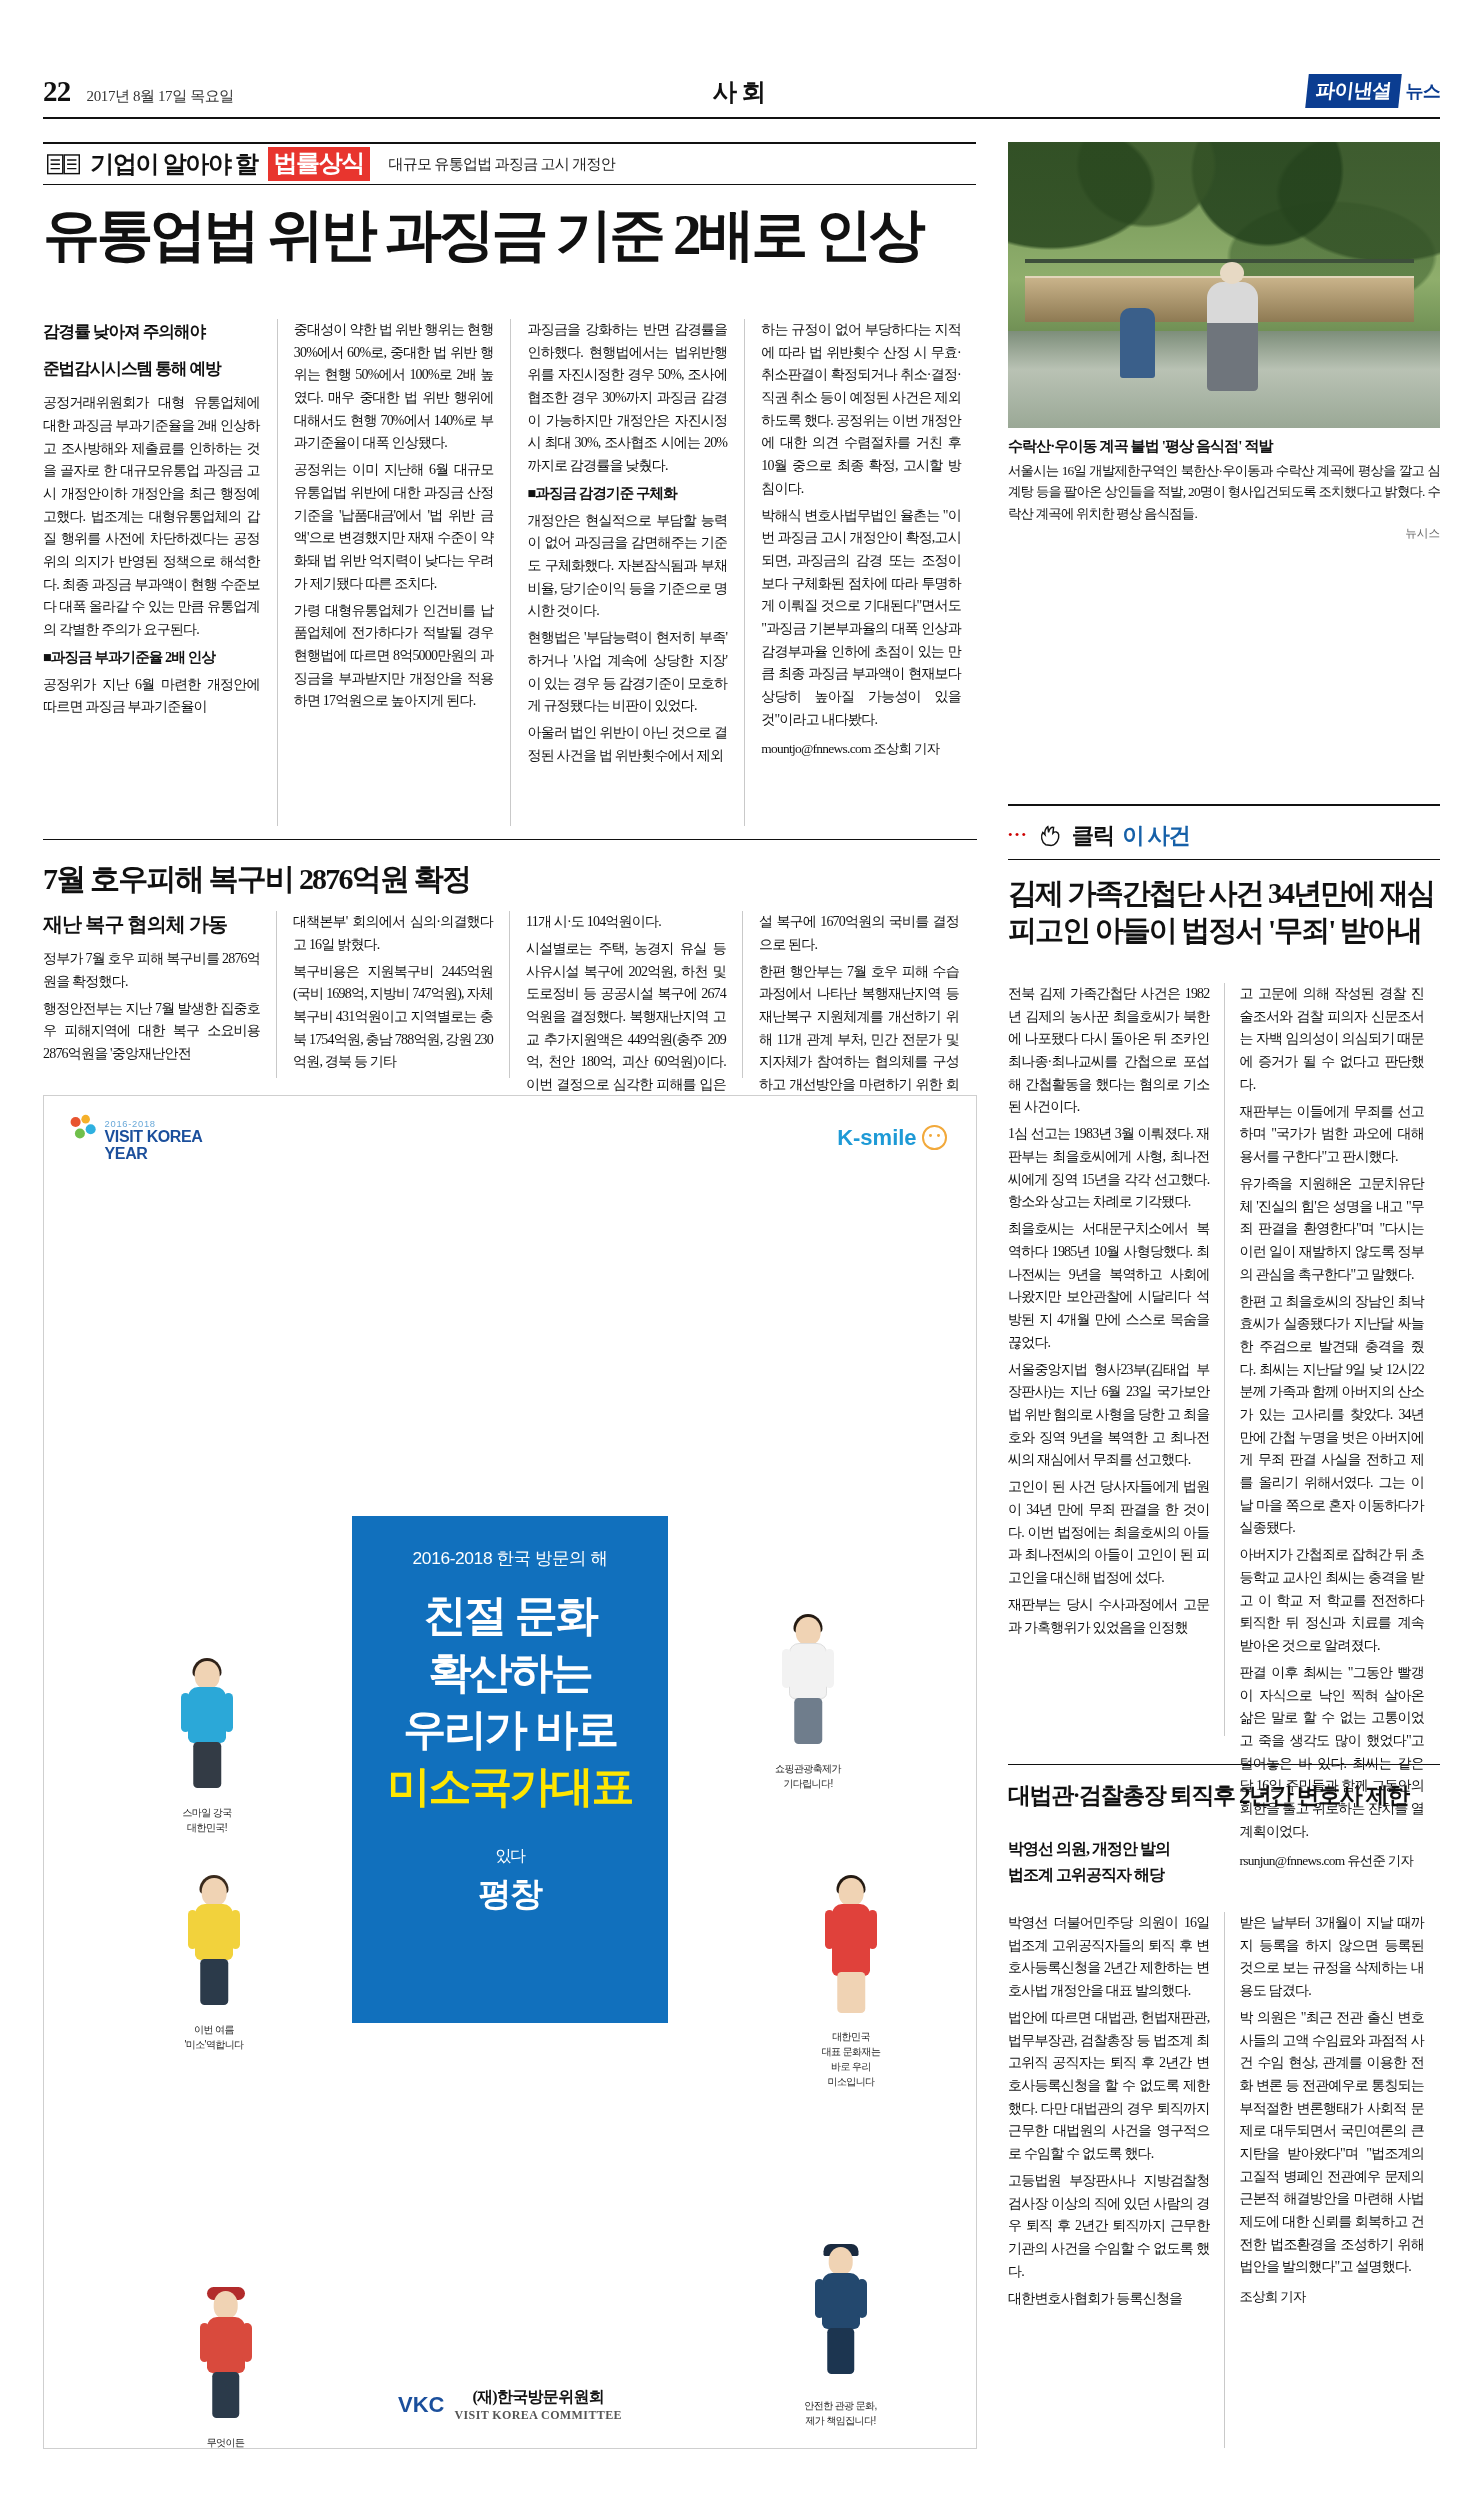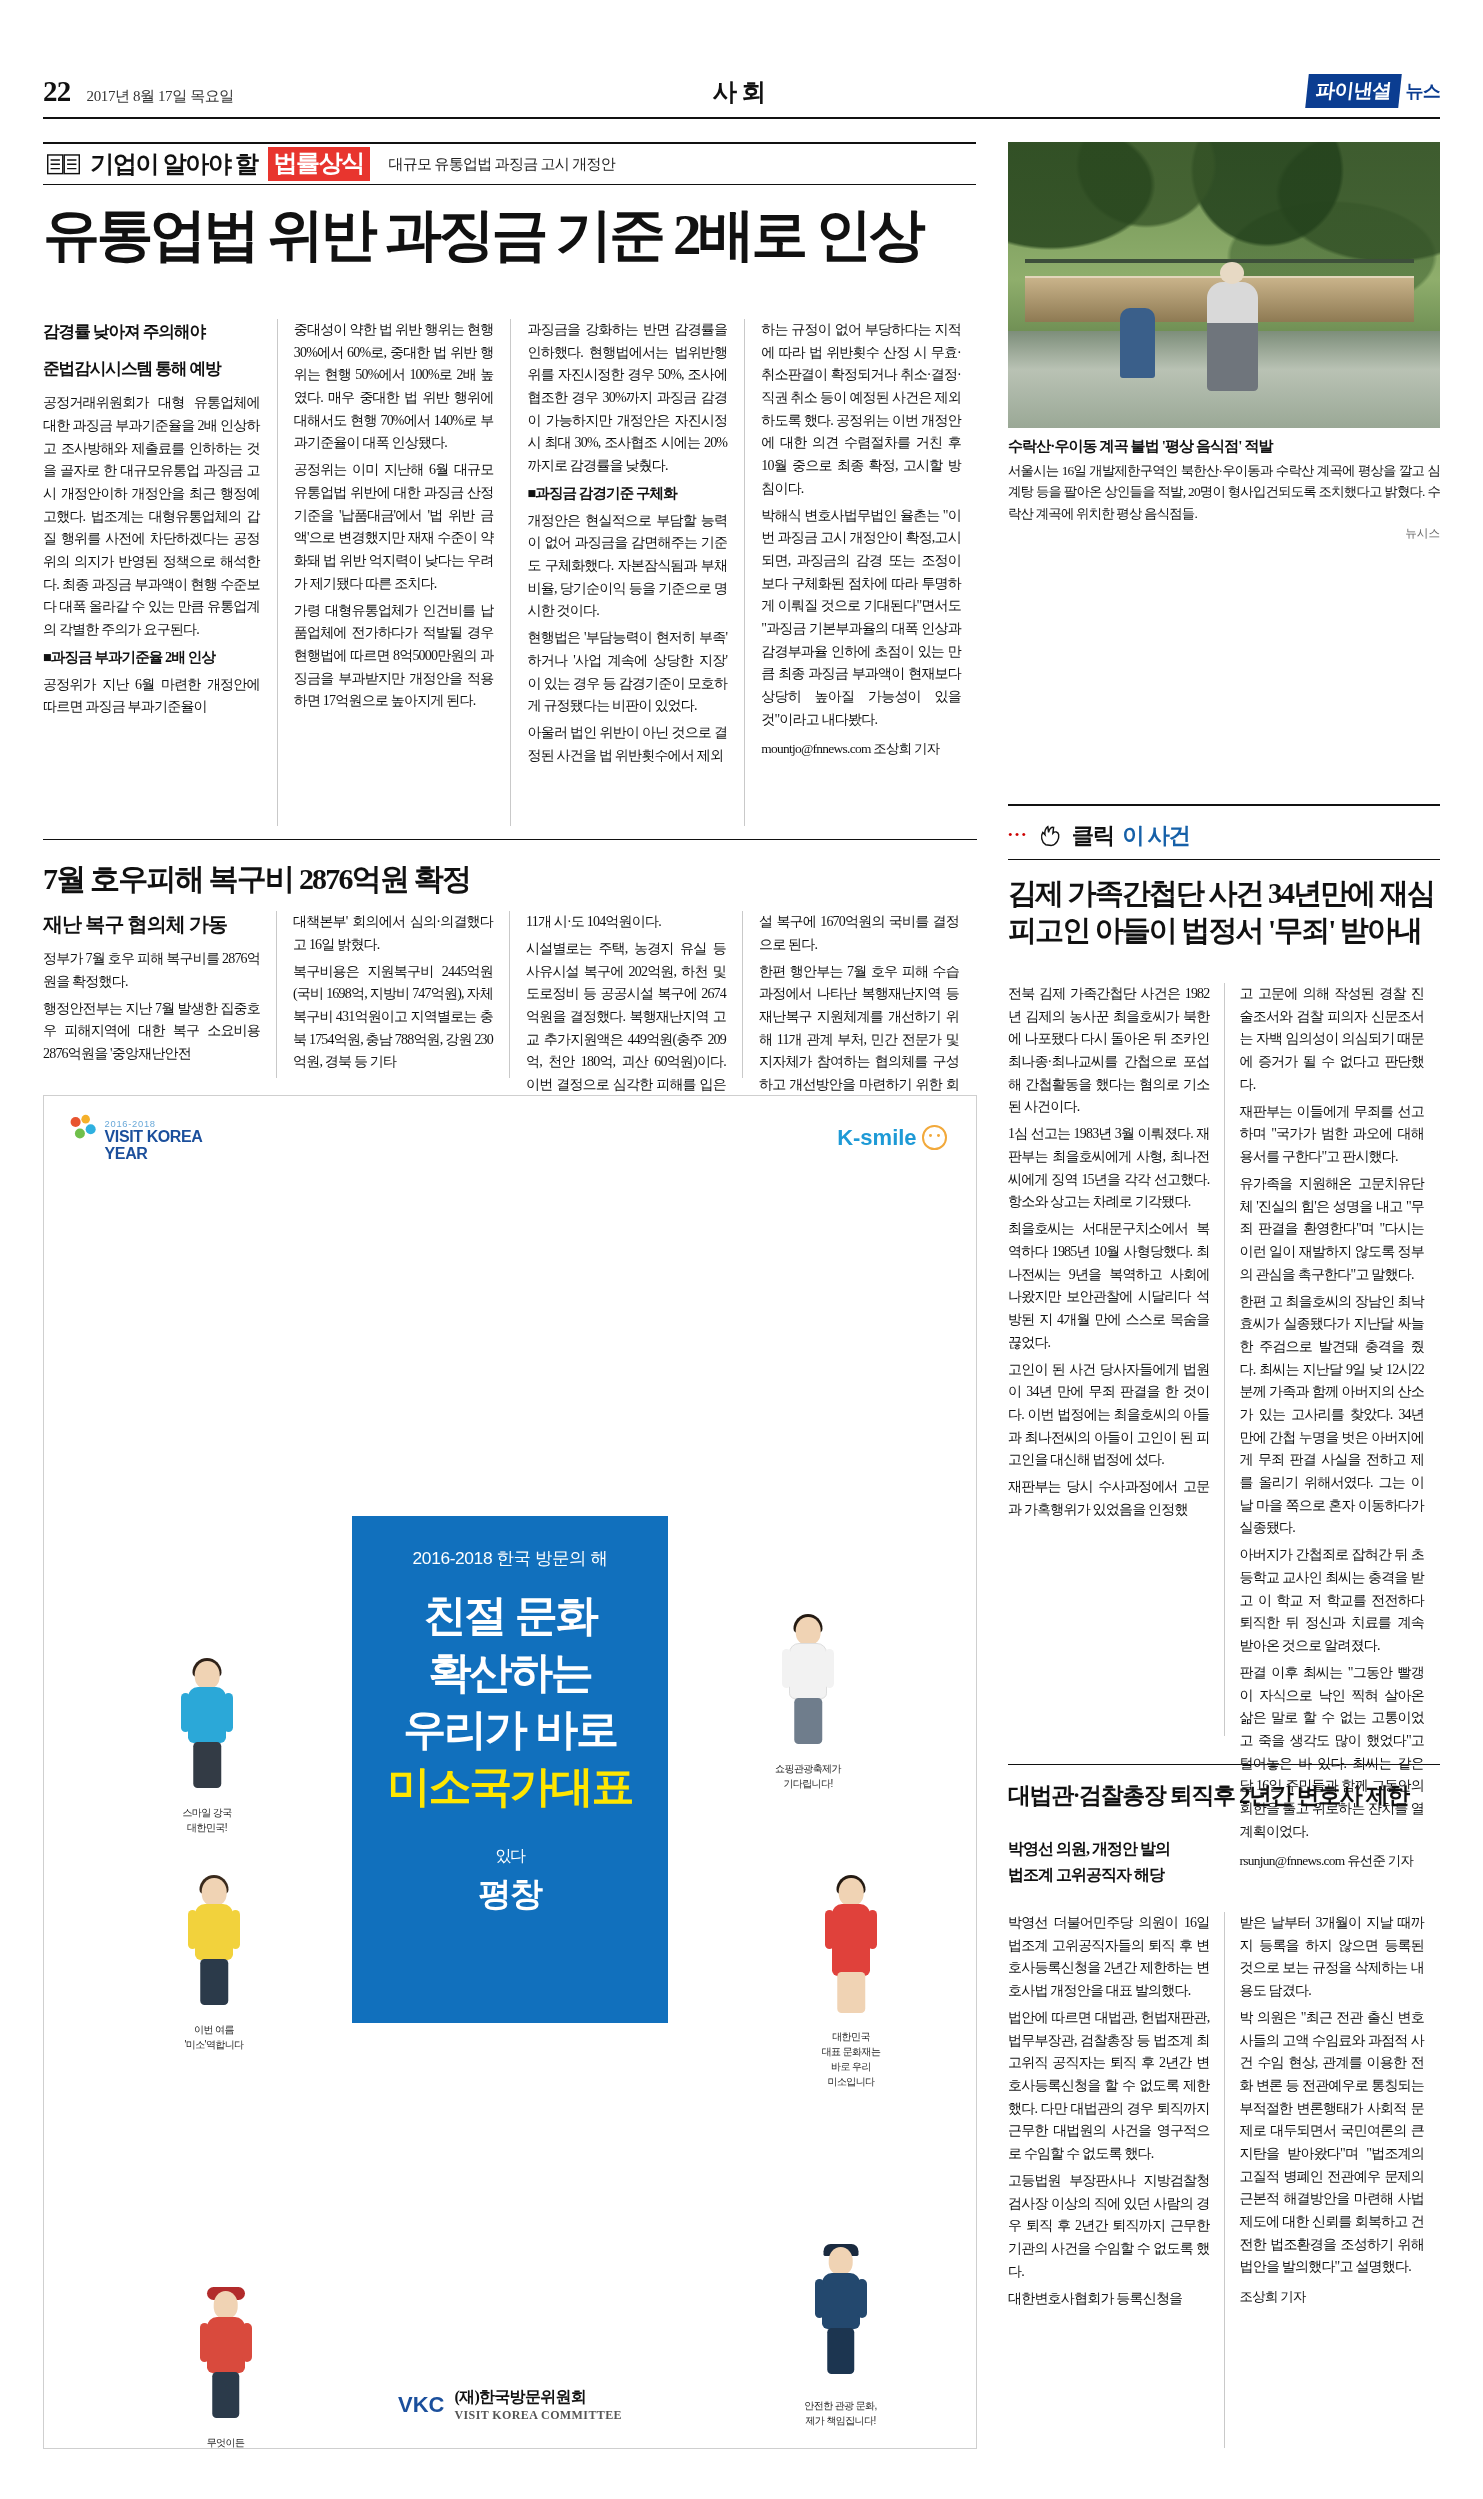--- a/index.html
+++ b/index.html
@@ -205,21 +205,21 @@
     padding-top:30px; font-family:"Liberation Sans", sans-serif;
   }
   .ad-center .yr { font-size:17.4px; letter-spacing:-0.4px; margin-bottom:17.4px; }
   .ad-center .big { font-size:43px; font-weight:bold; line-height:1.32; letter-spacing:-2.2px; }
   .ad-center .big .em { color:#ffe600; }
   .ad-center .pc { margin-top:32px; font-size:33px; font-weight:bold; color:#fff; letter-spacing:-1.4px;}
   .ad-center .pc .small { font-size:16px; display:block; margin-bottom:4.3px; font-weight:normal;}
 
   .ad-foot {
     position:absolute; left:50%; transform:translateX(-50%); bottom:24.6px;
-    display:flex; align-items:center; gap:10px;
+    display:flex; align-items:center; gap:10px;text-align:center;
   }
   .ad-foot .vkc { font-size:22px; font-weight:bold; color:#1b4f9c; font-family:"Liberation Sans",sans-serif;}
   .ad-foot .korg { font-size:16px; font-weight:bold; letter-spacing:-0.7px;}
   .ad-foot .korg .en { display:block; font-size:12px; font-weight:bold; letter-spacing:0.4px; color:#555;}
 
   .person { position:absolute; text-align:center; }
   .person .cap { font-size:10px; line-height:1.5; letter-spacing:-0.6px; color:#222;
      font-family:"Liberation Sans", sans-serif; }
   .fig { position:relative; margin:0 auto 5.8px; }
   .fig .head { position:absolute; left:50%; transform:translateX(-50%); top:0;
@@ -363,20 +363,21 @@
     <span class="click-t2">이 사건</span>
   </div>
   <div class="click-sep"></div>
   <div class="click-head">김제 가족간첩단 사건 34년만에 재심 피고인 아들이 법정서 '무죄' 받아내</div>
   <div class="click-cols">
     <div class="col">
       <div class="body-txt">
         <p>전북 김제 가족간첩단 사건은 1982년 김제의 농사꾼 최을호씨가 북한에 나포됐다 다시 돌아온 뒤 조카인 최나종·최나교씨를 간첩으로 포섭해 간첩활동을 했다는 혐의로 기소된 사건이다.</p>
         <p>1심 선고는 1983년 3월 이뤄졌다. 재판부는 최을호씨에게 사형, 최나전씨에게 징역 15년을 각각 선고했다. 항소와 상고는 차례로 기각됐다.</p>
         <p>최을호씨는 서대문구치소에서 복역하다 1985년 10월 사형당했다. 최나전씨는 9년을 복역하고 사회에 나왔지만 보안관찰에 시달리다 석방된 지 4개월 만에 스스로 목숨을 끊었다.</p>
+        <p>서울중앙지법 형사23부(김태업 부장판사)는 지난 6월 23일 국가보안법 위반 혐의로 사형을 당한 고 최을호와 징역 9년을 복역한 고 최나전씨의 재심에서 무죄를 선고했다.</p>
         <p>고인이 된 사건 당사자들에게 법원이 34년 만에 무죄 판결을 한 것이다. 이번 법정에는 최을호씨의 아들과 최나전씨의 아들이 고인이 된 피고인을 대신해 법정에 섰다.</p>
         <p>재판부는 당시 수사과정에서 고문과 가혹행위가 있었음을 인정했</p>
       </div>
     </div>
     <div class="col">
       <div class="body-txt">
         <p>고 고문에 의해 작성된 경찰 진술조서와 검찰 피의자 신문조서는 자백 임의성이 의심되기 때문에 증거가 될 수 없다고 판단했다.</p>
         <p>재판부는 이들에게 무죄를 선고하며 "국가가 범한 과오에 대해 용서를 구한다"고 판시했다.</p>
         <p>유가족을 지원해온 고문치유단체 '진실의 힘'은 성명을 내고 "무죄 판결을 환영한다"며 "다시는 이런 일이 재발하지 않도록 정부의 관심을 촉구한다"고 말했다.</p>
         <p>한편 고 최을호씨의 장남인 최낙효씨가 실종됐다가 지난달 싸늘한 주검으로 발견돼 충격을 줬다. 최씨는 지난달 9일 낮 12시22분께 가족과 함께 아버지의 산소가 있는 고사리를 찾았다. 34년 만에 간첩 누명을 벗은 아버지에게 무죄 판결 사실을 전하고 제를 올리기 위해서였다. 그는 이날 마을 쪽으로 혼자 이동하다가 실종됐다.</p>

